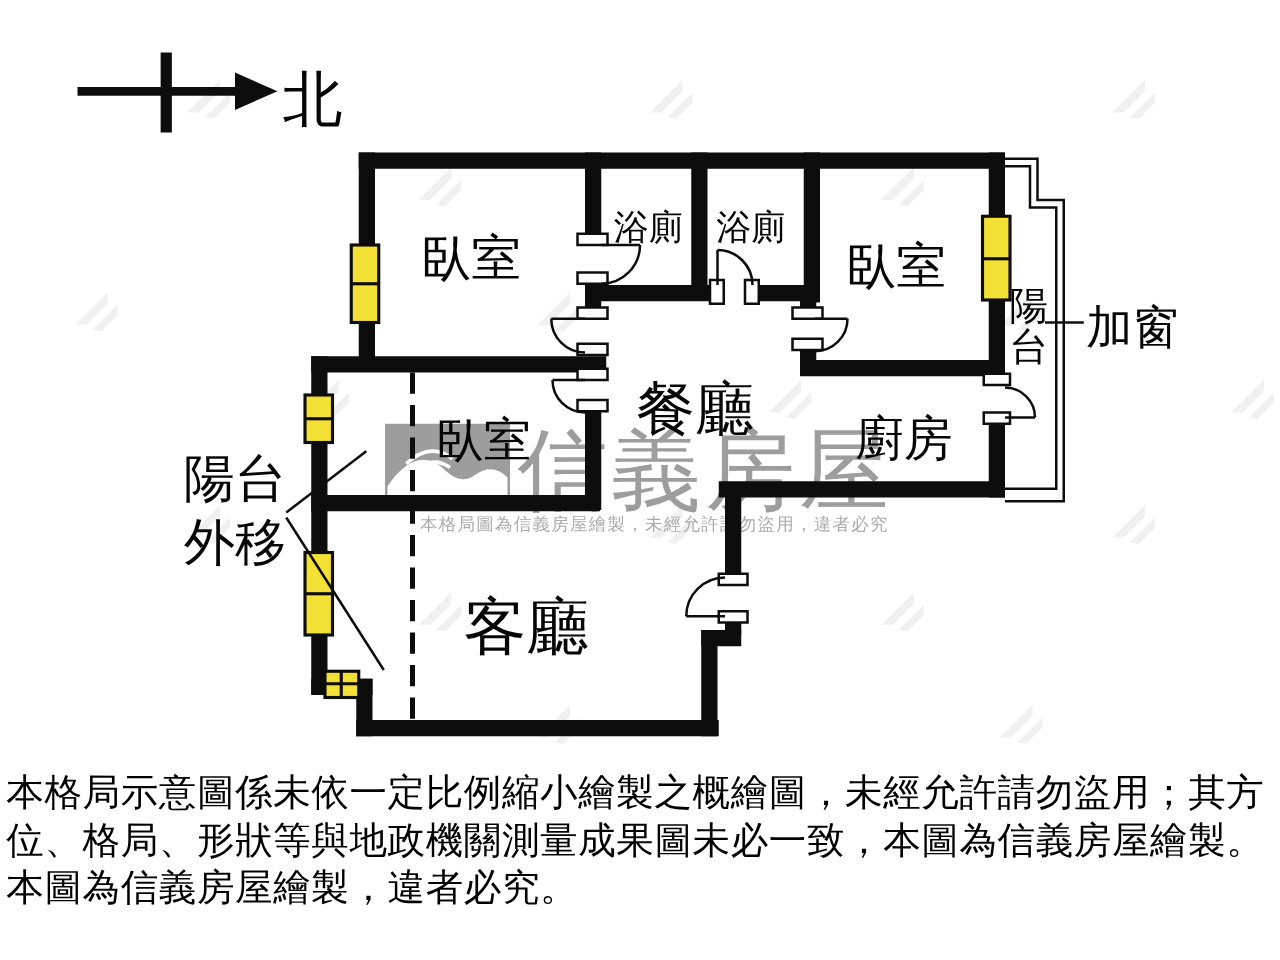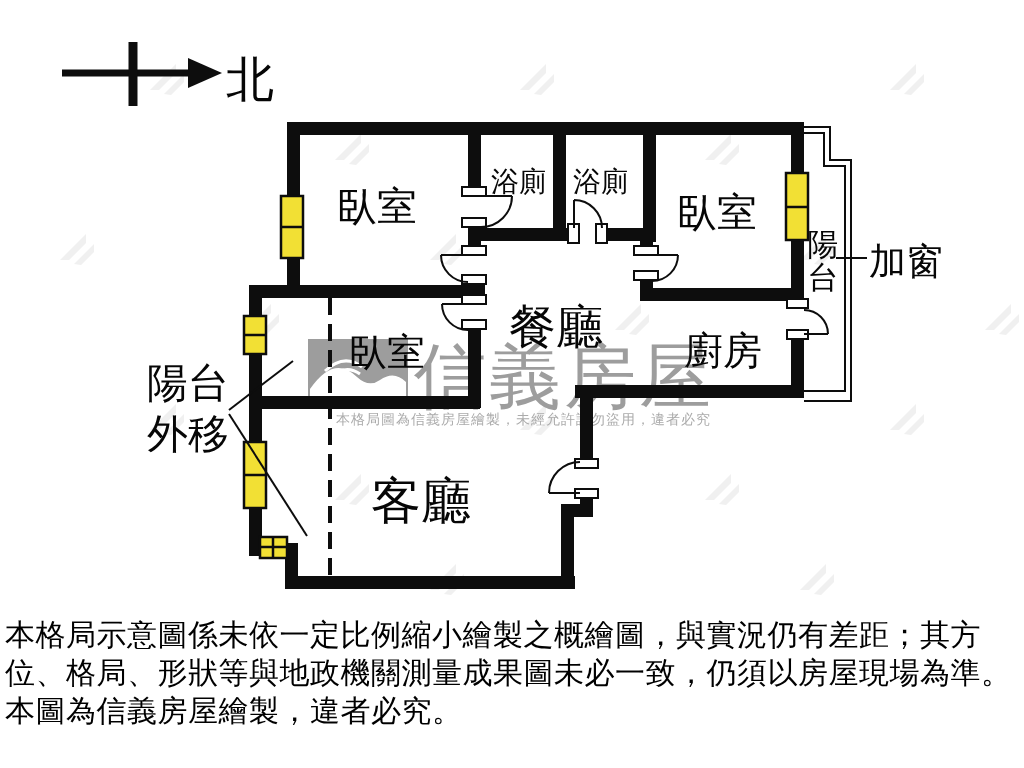--- a/index.html
+++ b/index.html
@@ -156,18 +156,18 @@
     <text x="509" y="343" font-size="47" class="plan-label">餐廳</text>
     <text x="684" y="364" font-size="39" class="plan-label">廚房</text>
     <text x="349" y="365" font-size="38" class="plan-label">臥室</text>
     <text x="371" y="518" font-size="50" class="plan-label">客廳</text>
     <text x="147" y="397" font-size="41" class="plan-label">陽台</text>
     <text x="147" y="448" font-size="41" class="plan-label">外移</text>
   </g>
 </svg>
 
   <div class="disclaimer">
-    <div>本格局示意圖係未依一定比例縮小繪製之概繪圖，與實況仍有差距；其方</div>
-    <div>位、格局、形狀等與地政機關測量成果圖未必一致，仍須以房屋現場為準。</div>
+    <div>本格局示意圖係未依一定比例縮小繪製之概繪圖，未經允許請勿盜用；其方</div>
+    <div>位、格局、形狀等與地政機關測量成果圖未必一致，本圖為信義房屋繪製。</div>
     <div>本圖為信義房屋繪製，違者必究。</div>
   </div>
 
 </div>
 
 </body></html>

